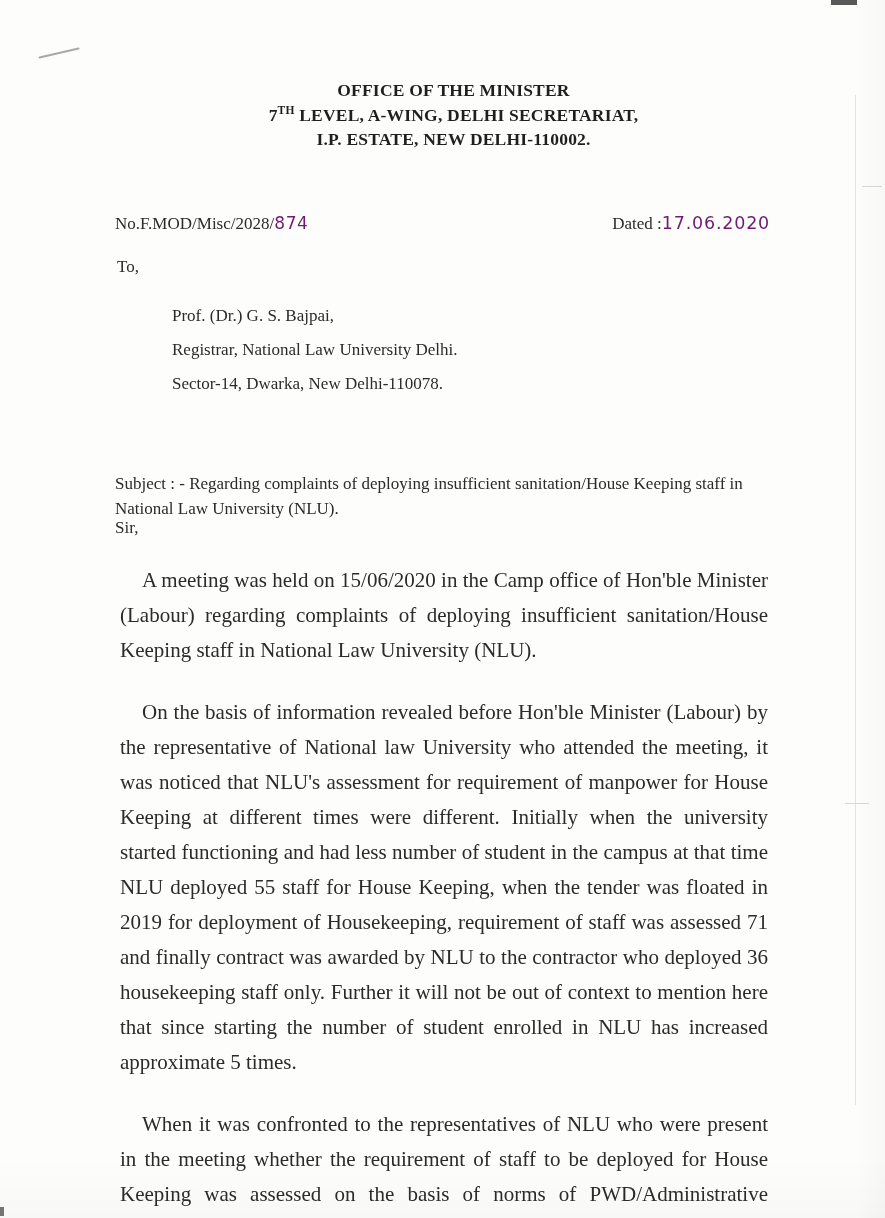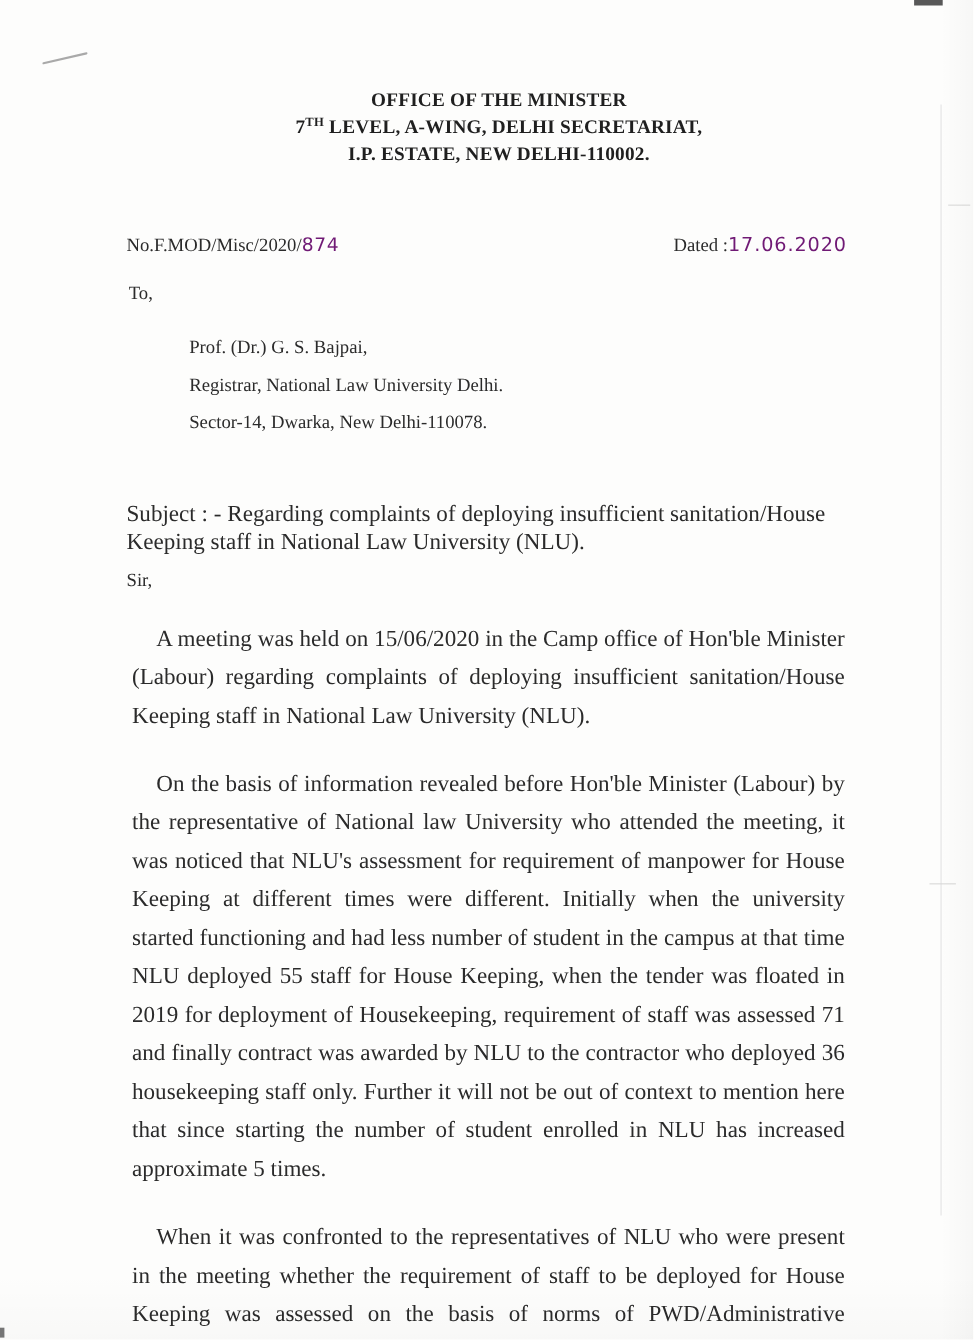--- a/index.html
+++ b/index.html
@@ -144,23 +144,23 @@
     left: 172px;
     top: 299px;
     font-size: 17px;
     line-height: 34px;
   }
 
   
   .subject {
     position: absolute;
     left: 115px;
-    top: 455px;
+    top: 471px;
     width: 655px;
-    font-size: 21px;
+    font-size: 17px;
     line-height: 25px;
     text-align: left;
   }
   .salutation {
     position: absolute;
     left: 115px;
     top: 518px;
     font-size: 17px;
   }
   .body {
@@ -191,21 +191,21 @@
   <div class="scan-tick-2"></div>
   <div class="scan-tick-3"></div>
 
   <div class="letterhead">
     <div class="letterhead-line">OFFICE OF THE MINISTER</div>
     <div class="letterhead-line"><span>7</span><sup>TH</sup><span> LEVEL, A-WING, DELHI SECRETARIAT,</span></div>
     <div class="letterhead-line">I.P. ESTATE, NEW DELHI-110002.</div>
   </div>
 
   <div class="ref-row">
-    <div class="ref-no"><span>No.F.MOD/Misc/2020/</span><span class="handwritten">874</span></div>
+    <div class="ref-no"><span>No.F.MOD/Misc/2028/</span><span class="handwritten">874</span></div>
     <div class="date-block"><span>Dated :</span><span class="handwritten date-ink">17.06.2020</span></div>
   </div>
 
   <div class="to-label">To,</div>
 
   <div class="addressee">
     <div>Prof. (Dr.) G. S. Bajpai,</div>
     <div>Registrar, National Law University Delhi.</div>
     <div>Sector-14, Dwarka, New Delhi-110078.</div>
   </div>

